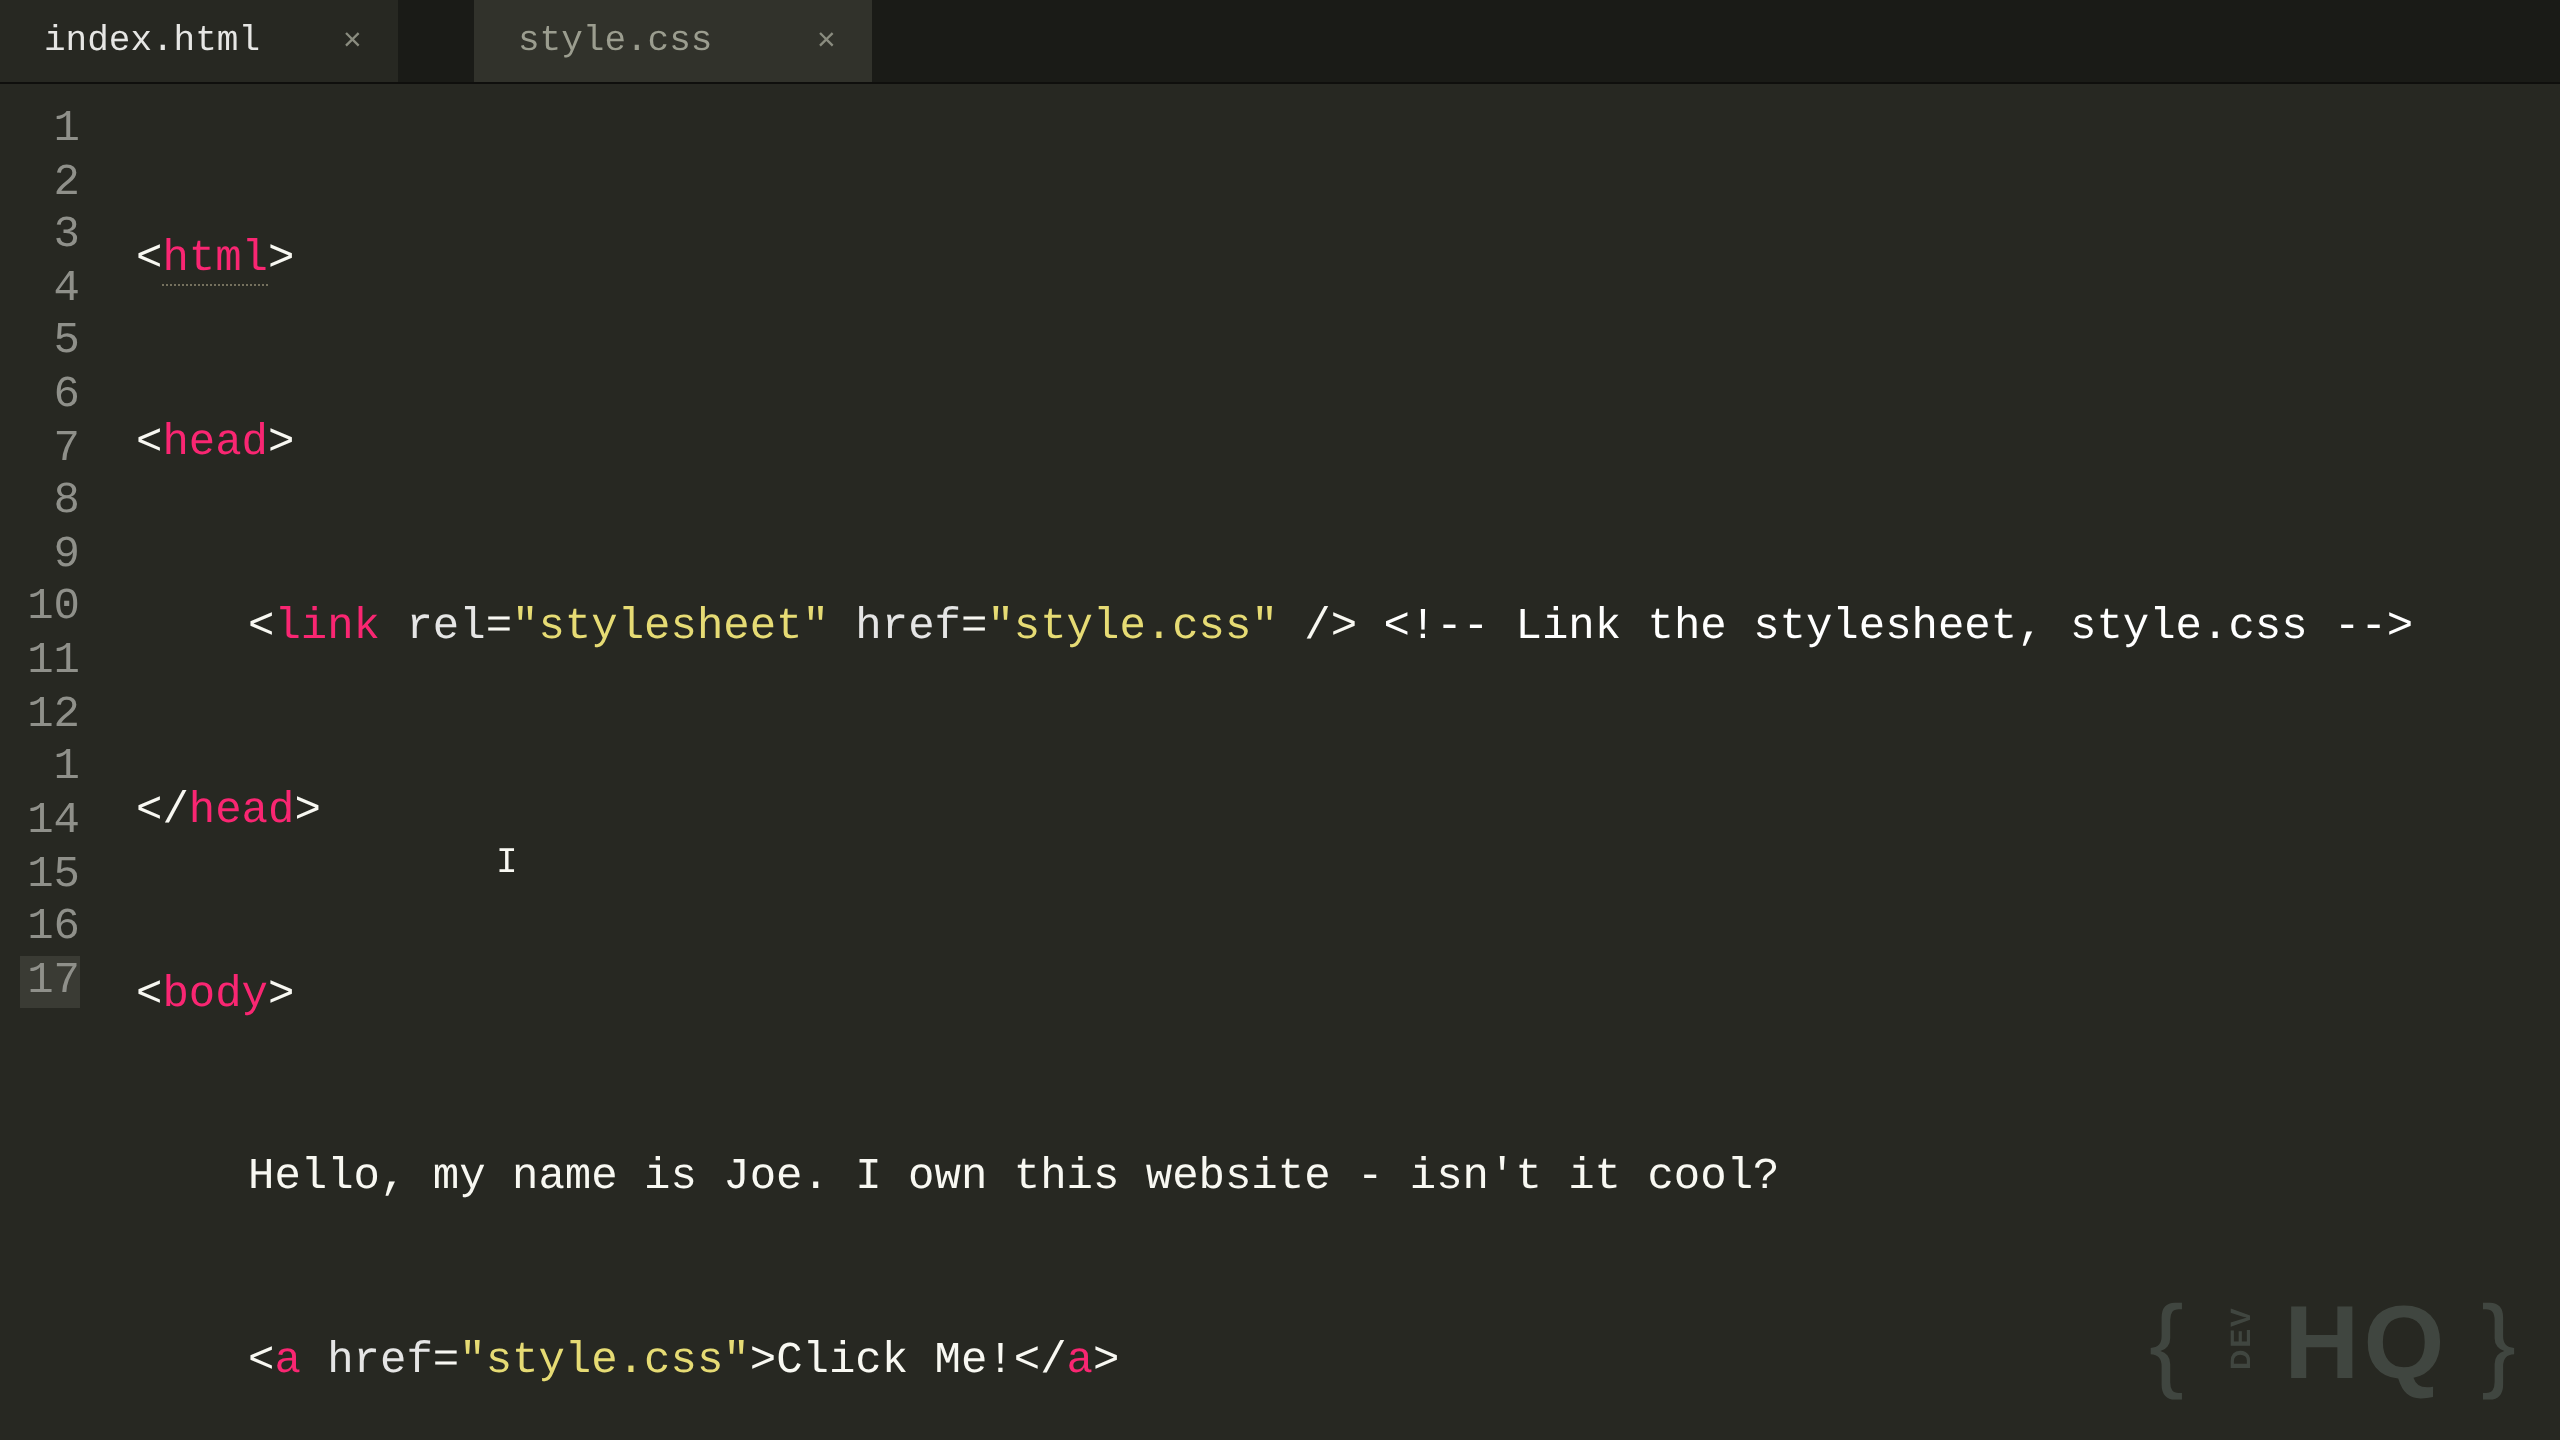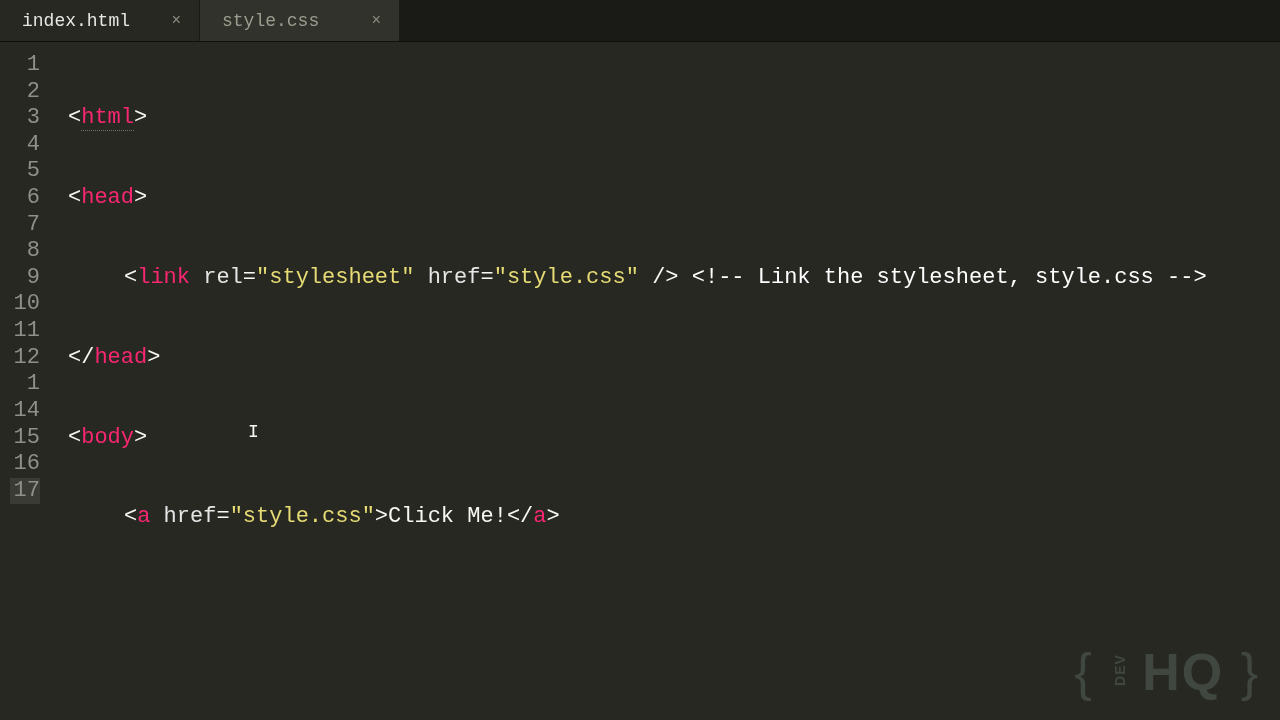--- a/index.html
+++ b/index.html
@@ -12,20 +12,21 @@
     width: 1280px;
     height: 720px;
     position: relative;
   }
   .tabbar {
     display: flex;
     background: #1a1b17;
     height: 42px;
     align-items: stretch;
     border-bottom: 1px solid #0f0f0d;
+    gap: 37px;
   }
   .tab {
     display: flex;
     align-items: center;
     padding: 0 18px 0 22px;
     background: #31322b;
     color: #9b9d8f;
     font-size: 18px;
     position: relative;
     min-width: 200px;
@@ -56,21 +57,21 @@
     font-size: 22px;
   }
   .gutter div { min-width: 30px; }
   .code {
     padding: 10px 0 0 12px;
     white-space: pre;
     font-size: 22px;
     flex: 1;
     position: relative;
   }
-  .line { min-height: 1.21em; }
+  .line { min-height: 1.21em; margin-top: 12px; }
   .tagname { color: #f92672; }
   .bracket { color: #f8f8f2; }
   .attr { color: #e5e5e5; }
   .str { color: #e6db74; }
   .text { color: #f8f8f2; }
   .comment { color: #ffffff; }
   .dotted { border-bottom: 1px dotted #75715e; }
   .txtcursor {
     position: absolute;
     left: 192px;
@@ -134,20 +135,21 @@
       <div>15</div>
       <div>16</div>
       <div style="background: rgb(58, 59, 52);">17</div>
     </div>
   <div class="code">
     <div class="line"><span class="bracket">&lt;</span><span class="tagname dotted">html</span><span class="bracket">&gt;</span></div>
     <div class="line"><span class="bracket">&lt;</span><span class="tagname">head</span><span class="bracket">&gt;</span></div>
     <div class="line"><span class="indent1"></span><span class="bracket">&lt;</span><span class="tagname">link</span> <span class="attr">rel</span><span class="bracket">=</span><span class="str">"stylesheet"</span> <span class="attr">href</span><span class="bracket">=</span><span class="str">"style.css"</span> <span class="bracket">/&gt;</span> <span class="comment">&lt;!-- Link the stylesheet, style.css --&gt;</span></div>
     <div class="line"><span class="bracket">&lt;/</span><span class="tagname">head</span><span class="bracket">&gt;</span></div>
     <div class="line"><span class="bracket">&lt;</span><span class="tagname">body</span><span class="bracket">&gt;</span></div>
+    <div class="line"><span class="indent1"></span><span class="text">Hello, my name is Joe. I own this website - isn't it cool?</span></div>
     <div class="line"><span class="indent1"></span><span class="bracket">&lt;</span><span class="tagname">a</span> <span class="attr">href</span><span class="bracket">=</span><span class="str">"style.css"</span><span class="bracket">&gt;</span><span class="text">Click Me!</span><span class="bracket">&lt;/</span><span class="tagname">a</span><span class="bracket">&gt;</span></div>
     
     
     
     
     
     
     
     
     

